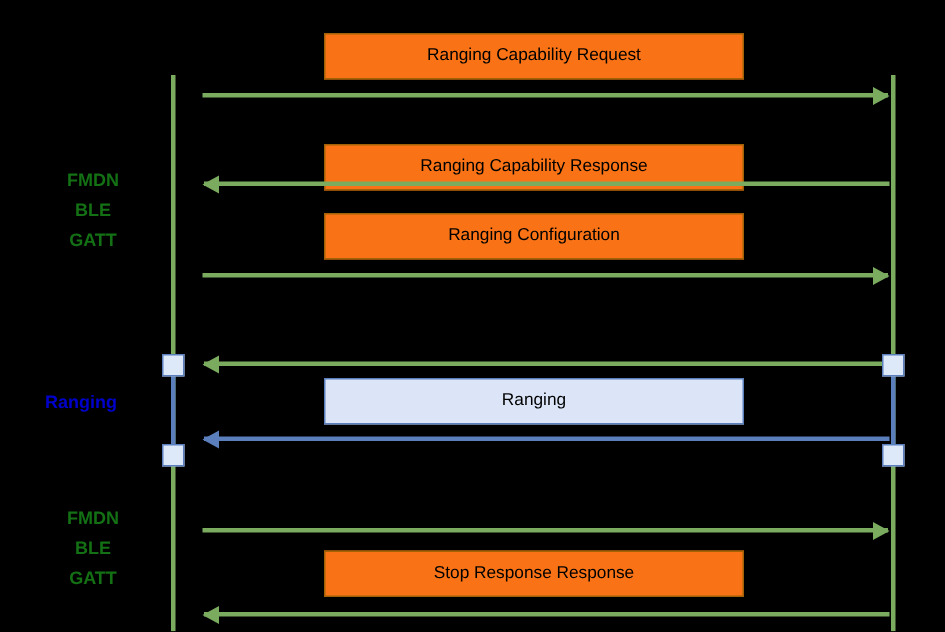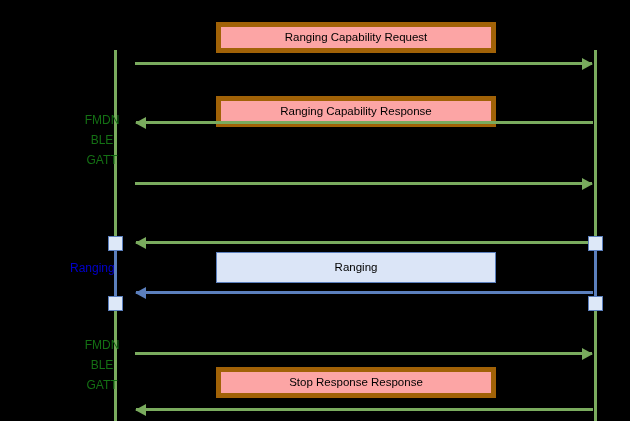--- a/index.html
+++ b/index.html
@@ -49,22 +49,22 @@
   #act-right-top    { left: 588px; top: 236px; }
   #act-right-bottom { left: 588px; top: 296px; }
 
   
   .msg-box {
     position: absolute;
     left: 216px;
     width: 280px;
     height: 31px;
     box-sizing: border-box;
-    background: #fca5a5;
-    border: 5px solid #a16207;
+    background: #f97316;
+    border: 1px solid #a16207;
     display: flex;
     align-items: center;
     justify-content: center;
     color: #000000;
     font-size: 11.5px;
     line-height: 1;
     white-space: nowrap;
   }
   .msg-box.blue {
     background: #dbe5f7;
@@ -94,24 +94,23 @@
   .arrow.to-left .head {
     left: -1px;
     border-right: 11px solid #7aab5e;
   }
   .arrow.blue.to-left  .head { border-right-color: #5b7fbd; }
 
   
   .side-label {
     position: absolute;
     font-size: 12px;
-    font-weight: normal;
+    font-weight: bold;
     line-height: 20px;
     white-space: nowrap;
-    margin-left: 40px;
   }
   .side-label.green  { color: #147014; text-align: center; width: 70px; left: 27px; }
   .side-label.blue   { color: #0000cc; text-align: left;   left: 30px; }
 </style>
 </head>
 <body>
 
 <div id="diagram">
 
   <div class="lifeline" id="lifeline-left"></div>
@@ -123,20 +122,21 @@
   <div class="msg-box" style="top:22px">Ranging Capability Request</div>
   <div class="arrow to-right" style="top:62px; left:135px; width:457px">
     <span class="head"></span>
   </div>
 
   <div class="msg-box" style="top:96px">Ranging Capability Response</div>
   <div class="arrow to-left" style="top:121px; left:136px; width:457px">
     <span class="head"></span>
   </div>
 
+  <div class="msg-box" style="top:142px">Ranging Configuration</div>
   <div class="arrow to-right" style="top:182px; left:135px; width:457px">
     <span class="head"></span>
   </div>
 
   <div class="arrow to-left" style="top:241px; left:136px; width:457px">
     <span class="head"></span>
   </div>
 
   <div class="msg-box blue" style="top:252px">Ranging</div>
   <div class="arrow blue to-left" style="top:291px; left:136px; width:457px">

